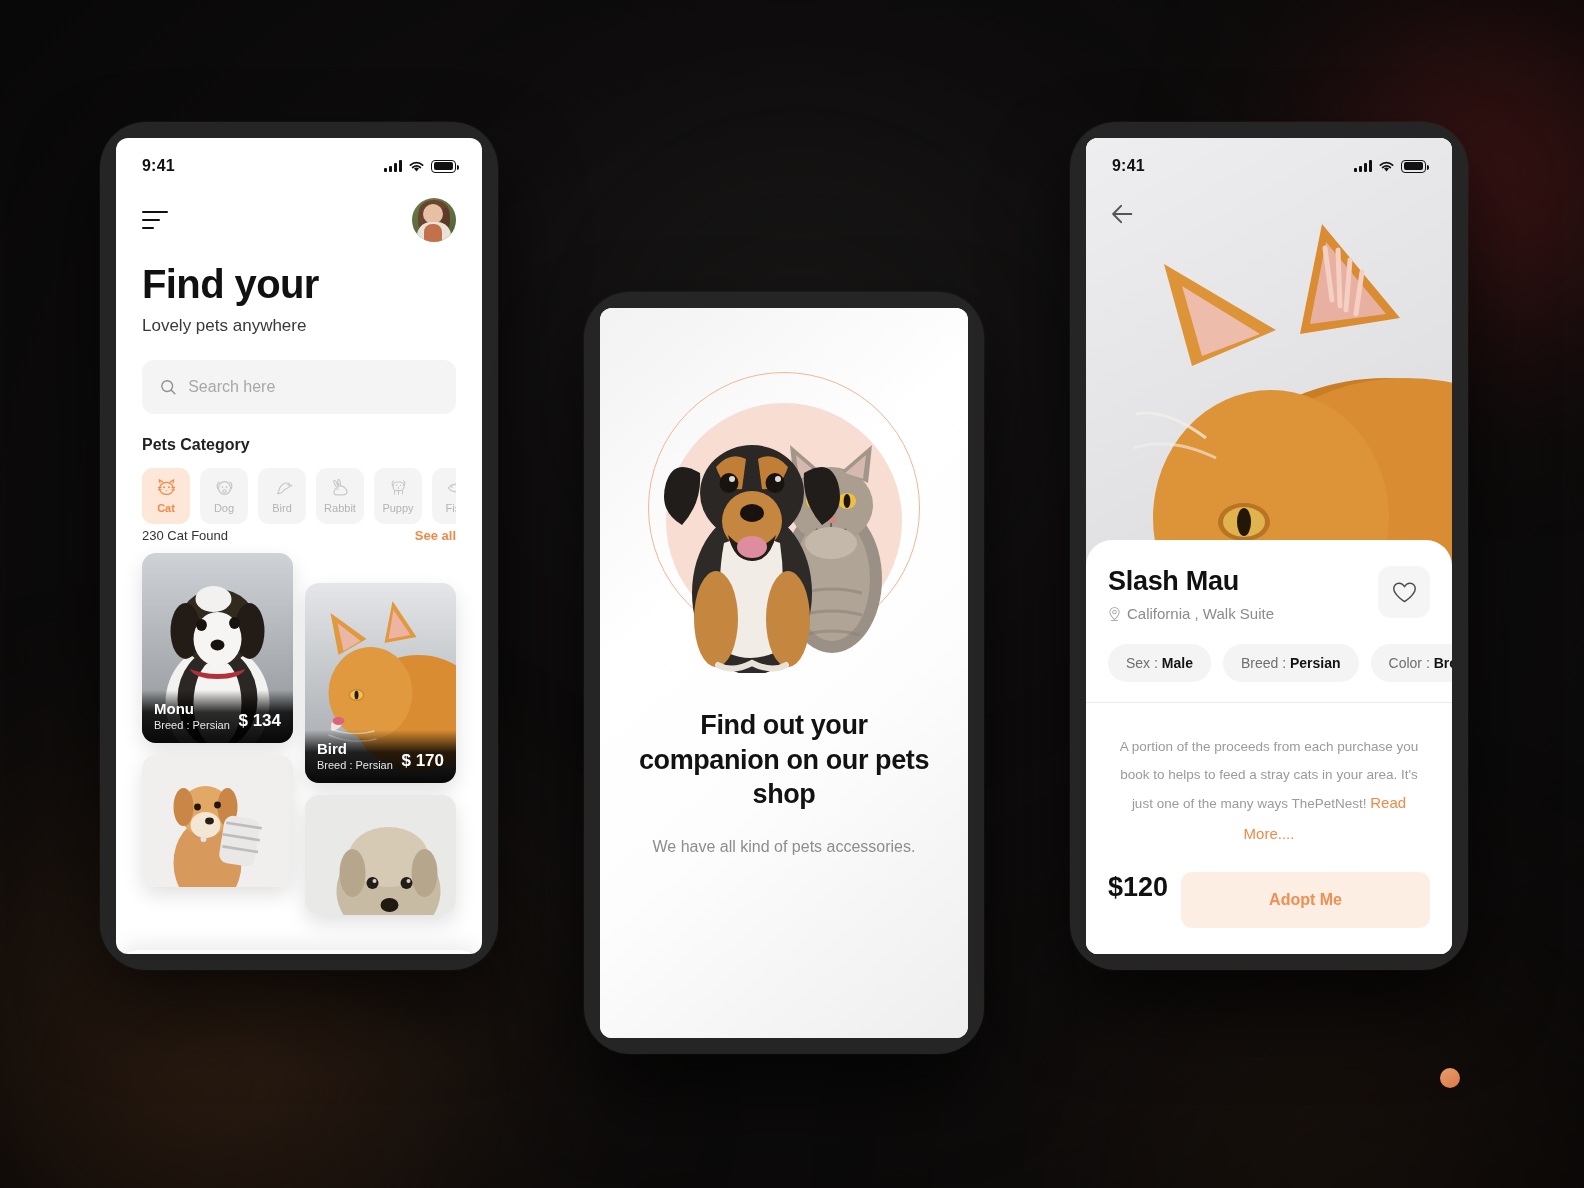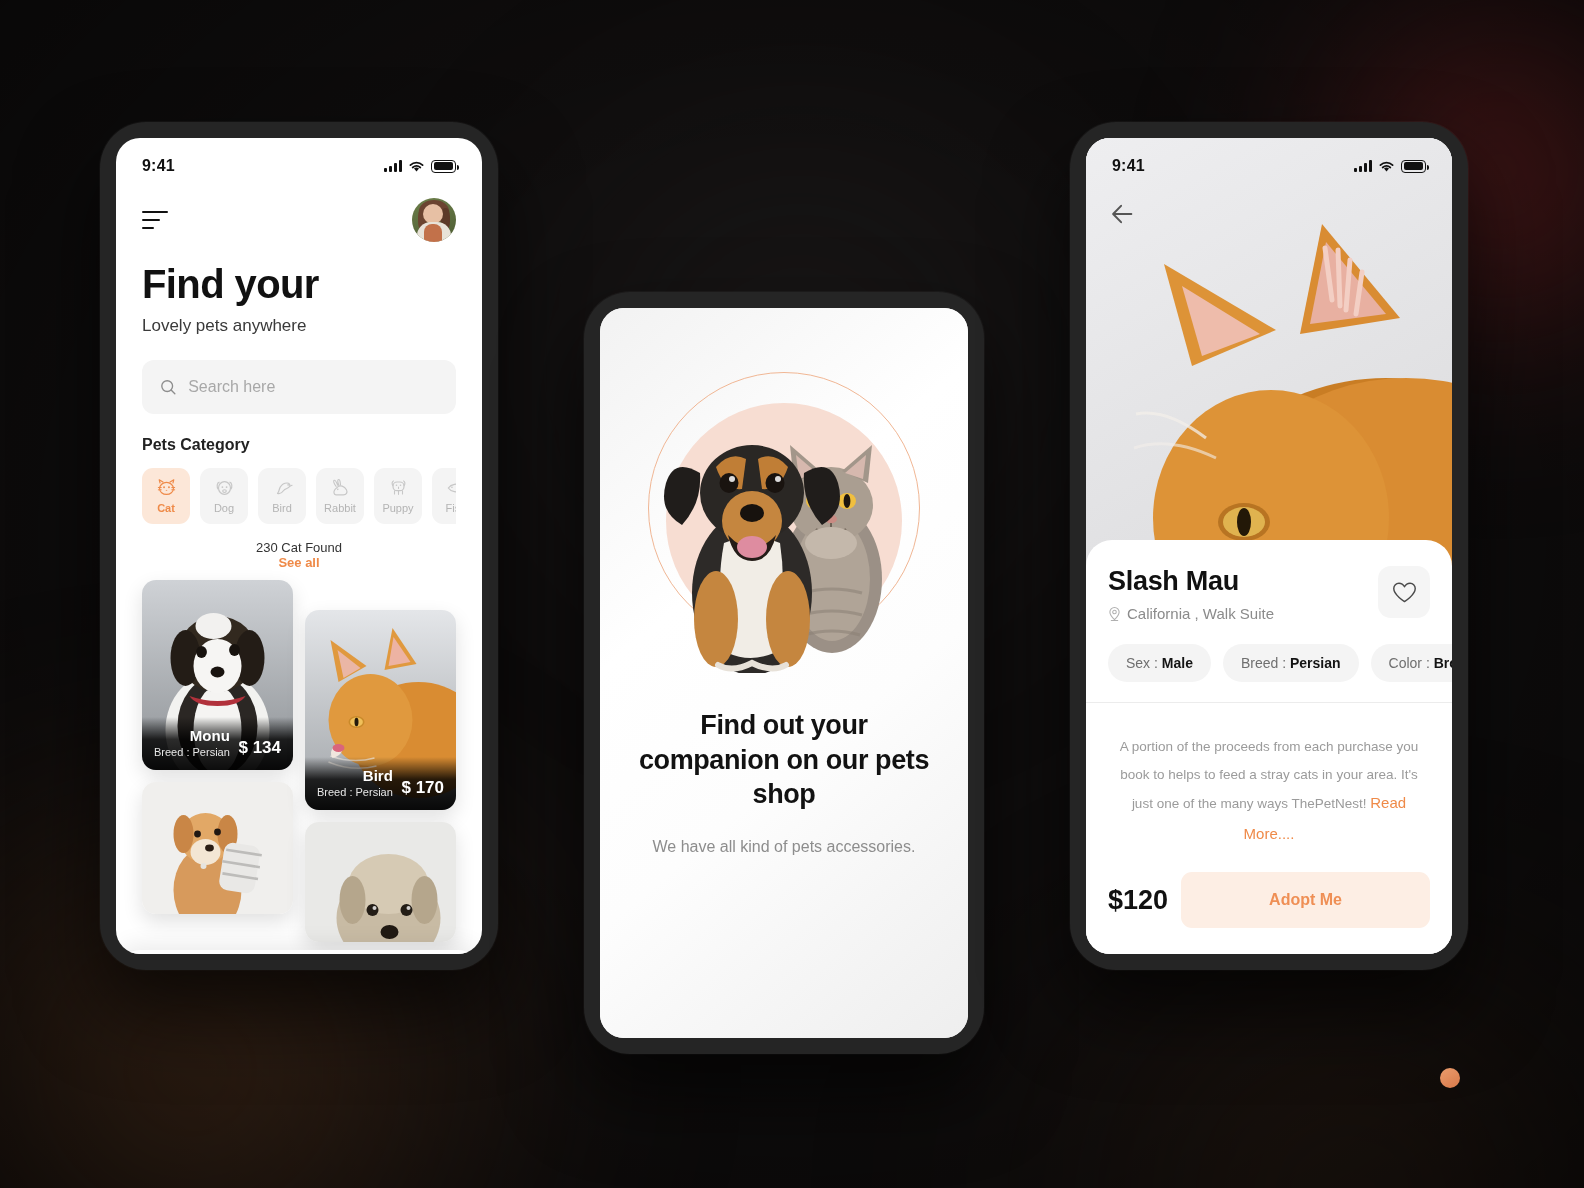--- a/index.html
+++ b/index.html
@@ -21,21 +21,21 @@
   .glow-center{ left:420px; top:60px; width:760px; height:620px;
     background:radial-gradient(circle at 50% 50%, rgba(50,48,48,.30) 0%, rgba(20,20,20,0) 70%);}
   .vignette{position:absolute;inset:0;background:radial-gradient(ellipse at 50% 45%, rgba(0,0,0,0) 40%, rgba(0,0,0,.55) 100%);pointer-events:none;}
 
   .corner-dot{position:absolute;left:1440px;top:1068px;width:20px;height:20px;border-radius:50%;
     background:linear-gradient(150deg,#f0a070,#d87a4a);}
 
   
   .phone{position:absolute;border-radius:46px;background:#252525;
     box-shadow:0 40px 80px rgba(0,0,0,.65), 0 0 0 1px rgba(255,255,255,.04);}
-  .screen{position:absolute;inset:16px;border-radius:24px;overflow:hidden;background:#fff;}
+  .screen{position:absolute;inset:16px;border-radius:12px;overflow:hidden;background:#fff;}
 
   #phone1{left:100px;top:122px;width:398px;height:848px;}
   #phone2{left:584px;top:292px;width:400px;height:762px;}
   #phone3{left:1070px;top:122px;width:398px;height:848px;}
 
   
   .statusbar{height:46px;display:flex;align-items:center;justify-content:space-between;
     padding:10px 26px 0 26px;position:relative;z-index:6;}
   .st-time{font-size:16px;font-weight:bold;color:#111;letter-spacing:.2px;}
   .st-icons{display:flex;align-items:center;gap:6px;}
@@ -74,32 +74,32 @@
   .sec-title{font-size:16px;color:#222;margin-top:22px;font-weight:600;}
 
   .cats{display:flex;gap:10px;margin-top:14px;overflow:hidden;}
   .cat{min-width:48px;width:48px;height:56px;border-radius:11px;background:#f4f4f4;display:flex;flex-direction:column;
     align-items:center;justify-content:center;gap:4px;flex:0 0 auto;}
   .cat.active{background:#fce7d8;}
   .cat .cl{font-size:11px;color:#b4b4b4;}
   .cat.active .cl{color:#ef8a48;font-weight:bold;}
   .cat svg{display:block;}
 
-  .foundrow{display:flex;align-items:center;justify-content:space-between;margin-top:16px;flex-direction:column;}
+  .foundrow{display:flex;align-items:center;justify-content:space-between;margin-top:4px;}
   .found{font-size:13px;color:#333;}
   .seeall{font-size:13px;color:#ef8a48;font-weight:bold;cursor:pointer;}
 
   .grid{margin-top:10px;display:flex;gap:12px;}
   .col{flex:1;display:flex;flex-direction:column;gap:12px;}
   .col.right{padding-top:30px;}
   .pcard{border-radius:14px;overflow:hidden;position:relative;box-shadow:0 8px 20px rgba(0,0,0,.12);}
   .pcard .ph{height:100%;width:100%;display:block;}
   .pcard .cap{position:absolute;left:0;right:0;bottom:0;padding:10px 12px 12px;
     background:linear-gradient(180deg,rgba(0,0,0,0) 0%,rgba(0,0,0,.82) 42%,rgba(0,0,0,.95) 100%);
-    display:flex;align-items:flex-end;justify-content:space-between;text-align:right;}
+    display:flex;align-items:flex-end;justify-content:space-between;}
   .pname{font-size:15px;font-weight:bold;color:#fff;}
   .pbreed{font-size:11px;color:#e6e6e6;margin-top:2px;}
   .pprice{font-size:17px;font-weight:bold;color:#fff;white-space:nowrap;}
 
   .navbar{position:absolute;left:0;right:0;bottom:0;height:64px;background:#fff;border-radius:24px 24px 0 0;
     display:flex;align-items:center;padding:0 18px;gap:6px;box-shadow:0 -6px 22px rgba(0,0,0,.08);z-index:5;}
 
   
   .p2{height:100%;background:linear-gradient(140deg,#f2f2f2 0%,#ffffff 35%,#fdfdfd 60%,#eeeeee 100%);
     display:flex;flex-direction:column;position:relative;}
@@ -135,21 +135,21 @@
   .oav .face{position:absolute;left:11px;top:6px;width:19px;height:19px;border-radius:50%;background:#e7c0a4;}
   .oav .hair{position:absolute;left:7px;top:2px;width:28px;height:21px;border-radius:50% 50% 40% 40%;background:#6b4430;}
   .oav .hair2{position:absolute;left:6px;top:9px;width:8px;height:21px;border-radius:40%;background:#6b4430;}
   .oav .body{position:absolute;left:5px;bottom:0;width:32px;height:18px;border-radius:13px 13px 0 0;background:#e8e2d8;}
   .oav .scarf{position:absolute;left:11px;bottom:0;width:17px;height:17px;border-radius:8px 8px 0 0;background:#c2714a;}
   .oname{font-size:15px;font-weight:bold;color:#141414;}
   .orole{font-size:14px;color:#9a9a9a;margin-top:3px;}
   .odate{margin-left:auto;font-size:13px;color:#2a2a2a;}
   .desc{font-size:13.5px;color:#9b9b9b;line-height:2.05;margin-top:30px;text-align:center;}
   .desc a{color:#ef8a48;font-size:15px;text-decoration:none;}
-  .p3foot{margin-top:auto;display:flex;align-items:center;gap:13px;padding:18px 0 26px;}
+  .p3foot{margin-top:auto;display:flex;align-items:flex-start;gap:13px;padding:18px 0 26px;}
   .bigprice{font-size:27px;font-weight:bold;color:#111;}
   .btn-adopt{flex:1;background:#fdeee4;color:#ef8f55;border:0;border-radius:11px;padding:19px 0;
     font-size:16px;font-weight:bold;cursor:pointer;font-family:inherit;}
 </style>
 </head>
 <body>
 
 <div class="bg-base"></div>
 <div class="glow glow-center"></div>
 <div class="glow glow-red"></div>

